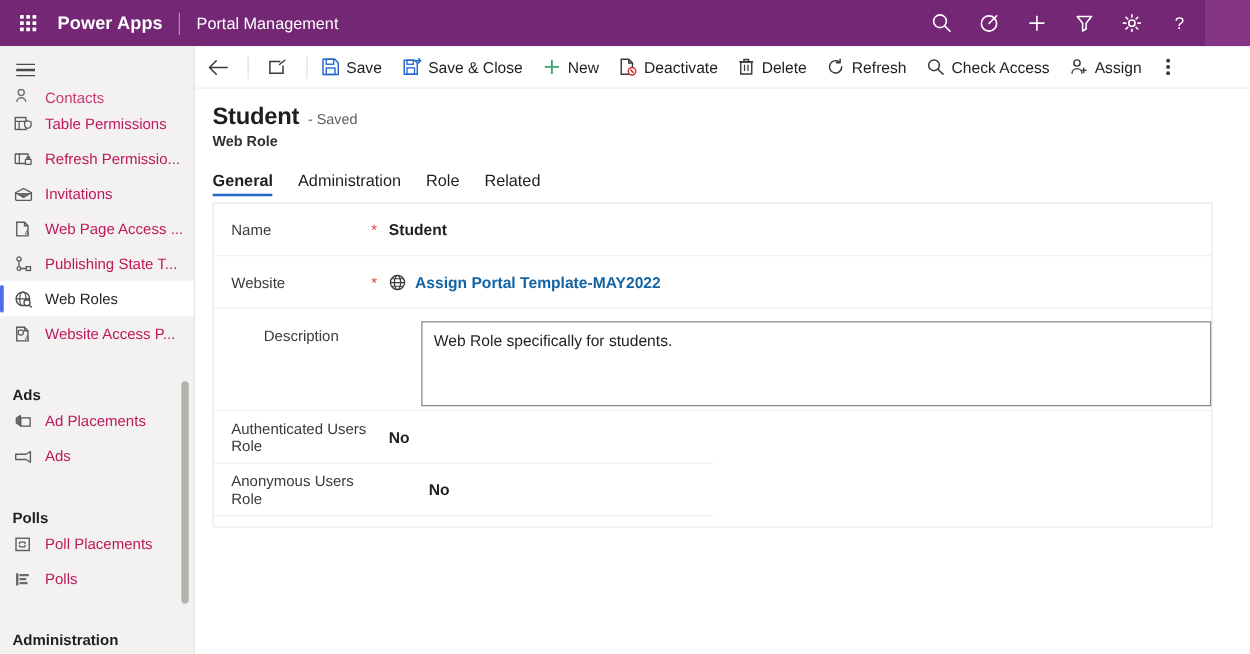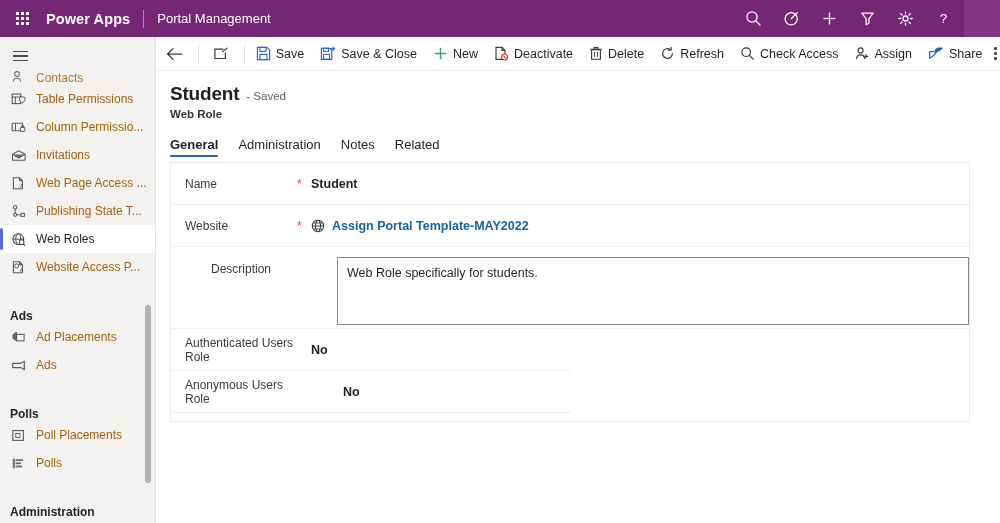--- a/index.html
+++ b/index.html
@@ -64,21 +64,21 @@
 
   #nav-scroll { position: relative; }
   .nav-item {
     display: flex; align-items: center; height: 28px; position: relative;
     padding-left: 8px; cursor: pointer;
   }
   .nav-item .ico {
     width: 22px; height: 18px; flex: 0 0 22px; display: flex; align-items: center; justify-content: center;
   }
   .nav-item .lbl {
-    font-size: 12px; color: #a16207; padding-left: 6px; white-space: nowrap;
+    font-size: 12px; color: #be185d; padding-left: 6px; white-space: nowrap;
     overflow: hidden;
   }
   .nav-item.selected { background: #ffffff; }
   .nav-item.selected::before {
     content: ""; position: absolute; left: 0; top: 3px; width: 3px; height: 22px;
     background: #4f6bed; border-radius: 2px;
   }
   .nav-item.selected .lbl { font-weight: normal; color: #201f1e; }
   .nav-group {
     font-size: 12px; font-weight: bold; color: #201f1e;
@@ -265,21 +265,21 @@
 
     <div class="nav-item">
       <div class="ico">
         <svg width="16" height="15" viewBox="0 0 16 15">
             <rect x="1.2" y="3.2" width="10.4" height="7.6" rx=".6" fill="none" stroke="#5a5a5a" stroke-width="1.1"></rect>
             <line x1="4.5" y1="3.2" x2="4.5" y2="10.8" stroke="#5a5a5a" stroke-width="1"></line>
             <rect x="9.3" y="7.4" width="4.6" height="4" rx=".5" fill="#f3f2f1" stroke="#5a5a5a" stroke-width="1"></rect>
             <path d="M10.5 7.4V6.4a1.1 1.1 0 0 1 2.2 0v1" fill="none" stroke="#5a5a5a" stroke-width="1"></path>
           </svg>
       </div>
-      <div class="lbl">Column Permissio...</div>
+      <div class="lbl">Refresh Permissio...</div>
     </div>
 
     <div class="nav-item">
       <div class="ico">
         <svg width="16" height="15" viewBox="0 0 16 15">
             <path d="M1.5 6.2l6.3-3.4 6.3 3.4v5.4a.7.7 0 0 1-.7.7H2.2a.7.7 0 0 1-.7-.7z" fill="none" stroke="#5a5a5a" stroke-width="1.1"></path>
             <path d="M1.8 6.4l6 3.6 6-3.6" fill="#6b6b6b" stroke="#5a5a5a" stroke-width="1.1" stroke-linejoin="round"></path>
           </svg>
       </div>
       <div class="lbl">Invitations</div>
@@ -485,51 +485,41 @@
     <span class="ci">
       <svg width="15" height="15" viewBox="0 0 15 15">
           <circle cx="5.6" cy="4.4" r="2.5" fill="none" stroke="#3b3a39" stroke-width="1.15"></circle>
           <path d="M1.6 13c0-2.4 1.8-4.1 4-4.1s4 1.7 4 4.1" fill="none" stroke="#3b3a39" stroke-width="1.15"></path>
           <path d="M11 8.6v3.4M9.3 10.3h3.4" stroke="#3b3a39" stroke-width="1.15" stroke-linecap="round"></path>
         </svg>
     </span>
     <span>Assign</span>
   </div>
 
-  <div class="cmd">
-    <span class="ci">
-      <svg width="16" height="15" viewBox="0 0 16 15">
-          <path d="M1.6 12.4V5.6h4.6" fill="none" stroke="#2266cc" stroke-width="1.2"></path>
-          <path d="M1.6 12.4l5.4-4.2" fill="none" stroke="#2266cc" stroke-width="1.2"></path>
-          <path d="M7 8.2V5.6c0-2 1.8-3.6 4-3.6h3.4l-3.6 3" fill="#2266cc" stroke="#2266cc" stroke-width="1.1" stroke-linejoin="round"></path>
-        </svg>
-    </span>
-    <span>Share</span>
-  </div>
 
   <div id="cmd-overflow">
     <i></i>
       <i></i>
       <i></i>
   </div>
 </div>
 
 <div id="content">
   <div id="record-head">
     <div id="record-title-row">
       <div id="record-title">Student</div>
       <div id="record-saved">- Saved</div>
     </div>
     <div id="record-subtitle">Web Role</div>
   </div>
 
   <div id="tabs">
     <div class="tab active">General</div>
     <div class="tab">Administration</div>
-    <div class="tab">Notes</div>
+    <div class="tab">Role</div>
     <div class="tab">Related</div>
   </div>
 
   <div id="form-card">
 
     <div class="frow" id="row-name">
       <div class="flabel">Name</div>
       <div class="freq">*</div>
       <div class="fvalue">Student</div>
     </div>

